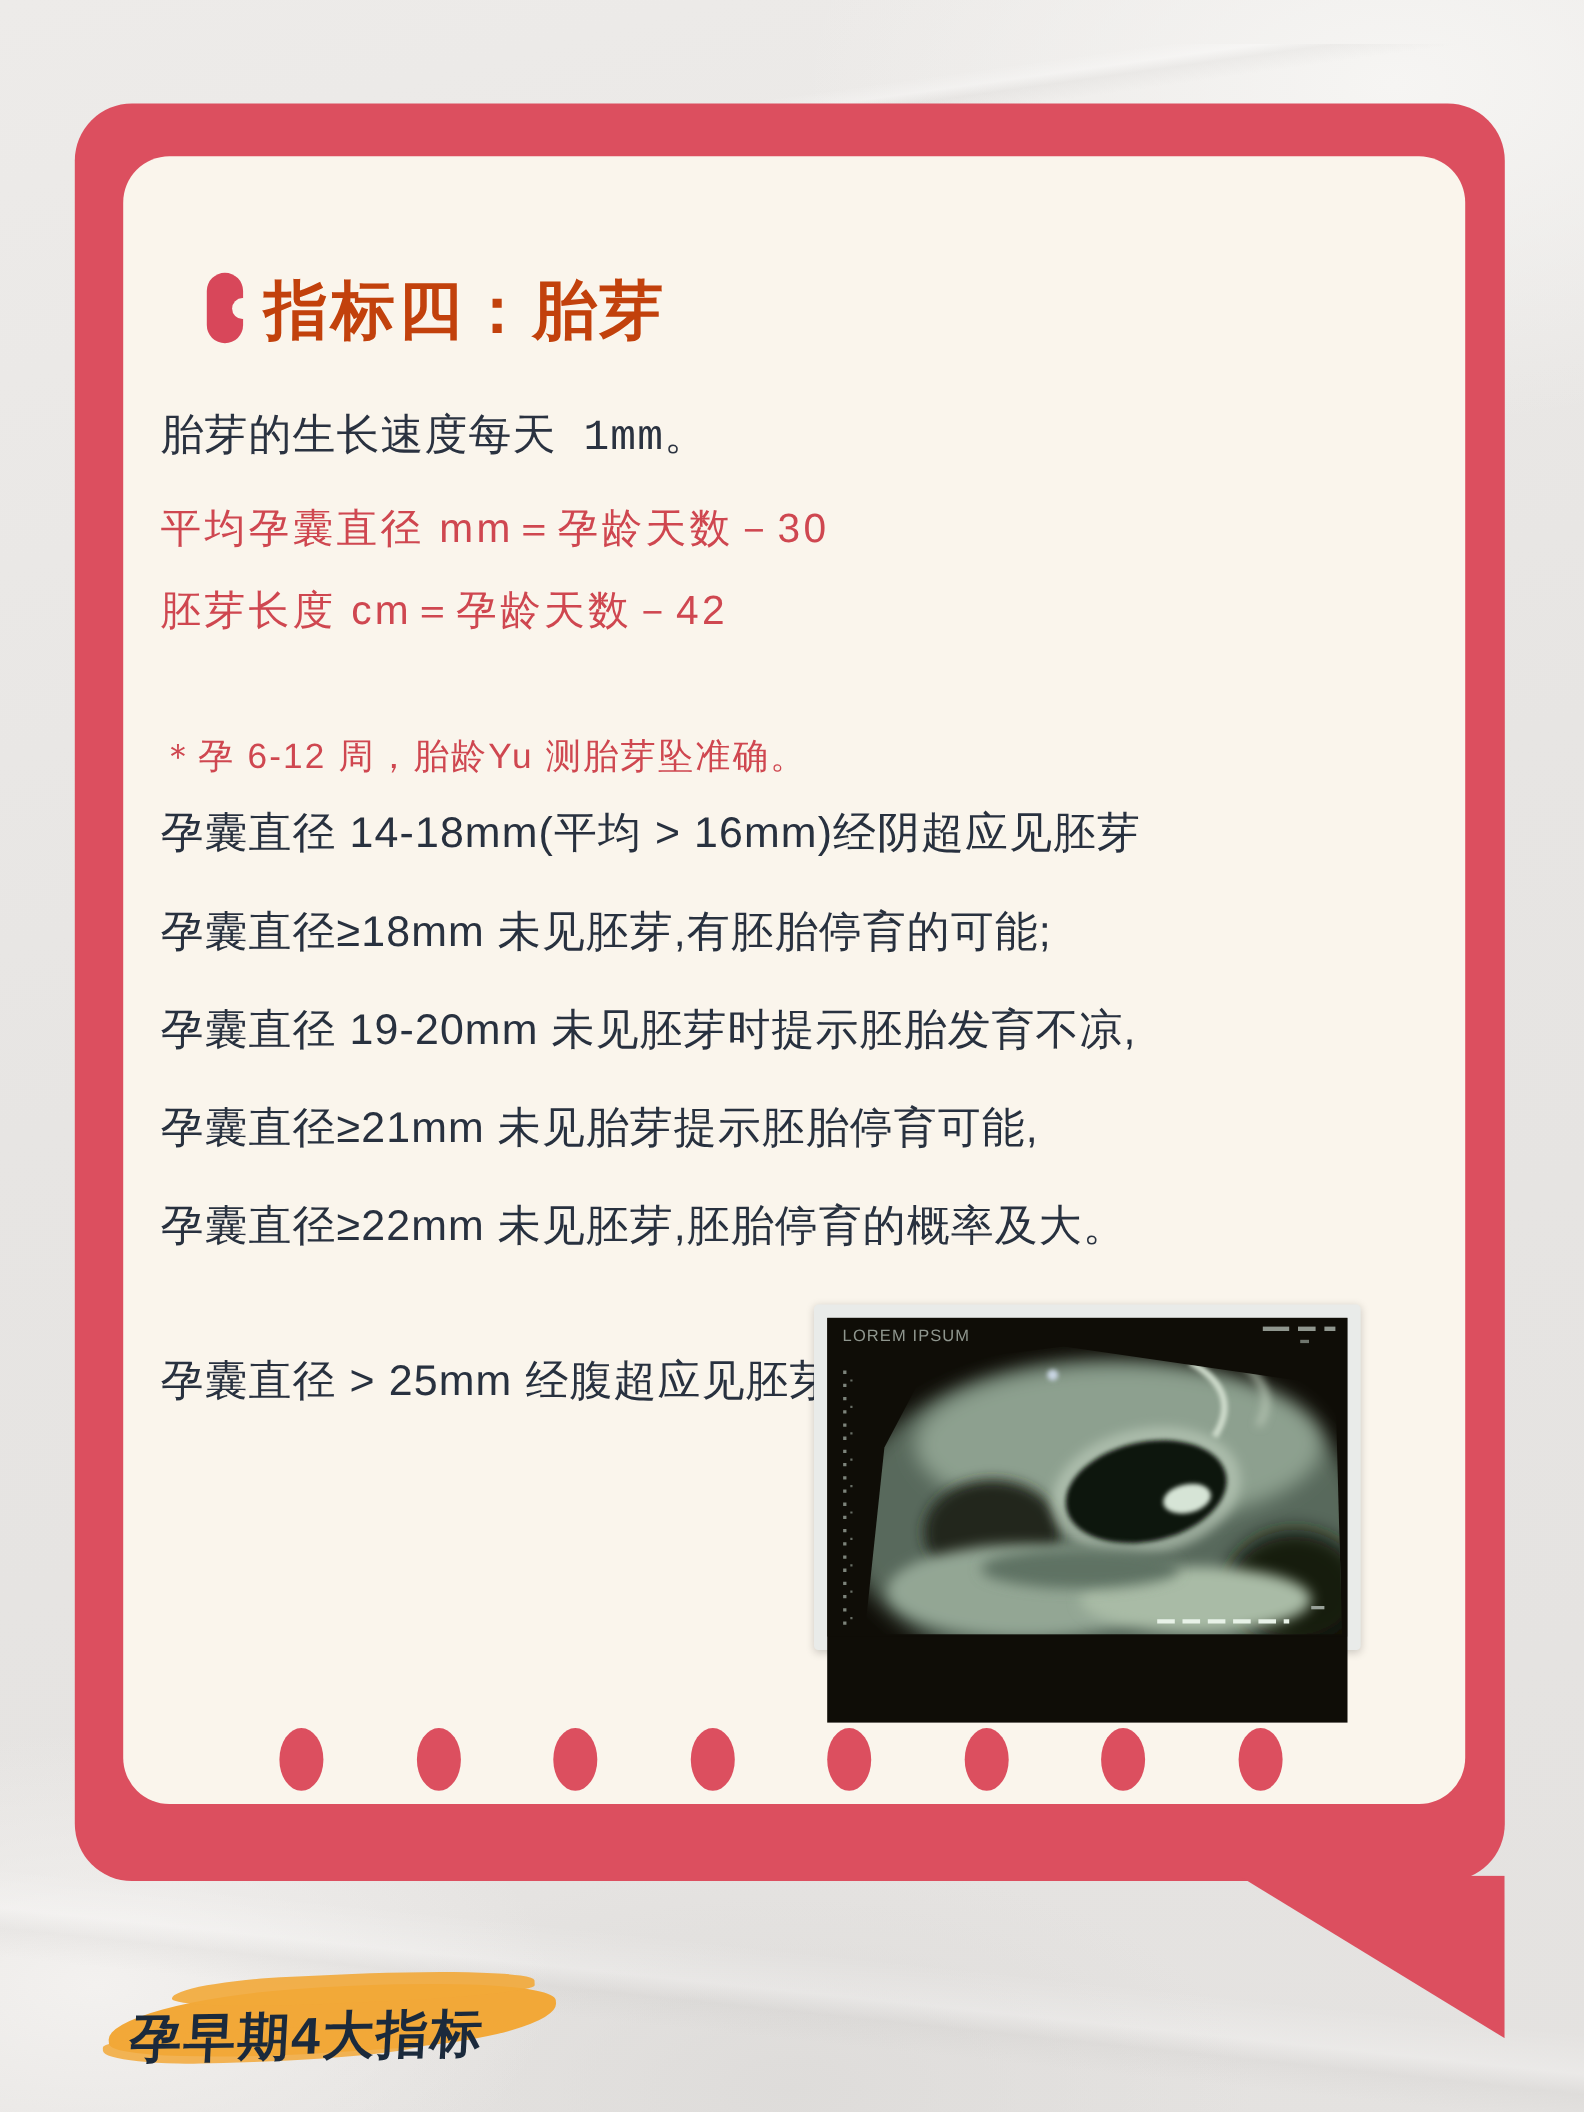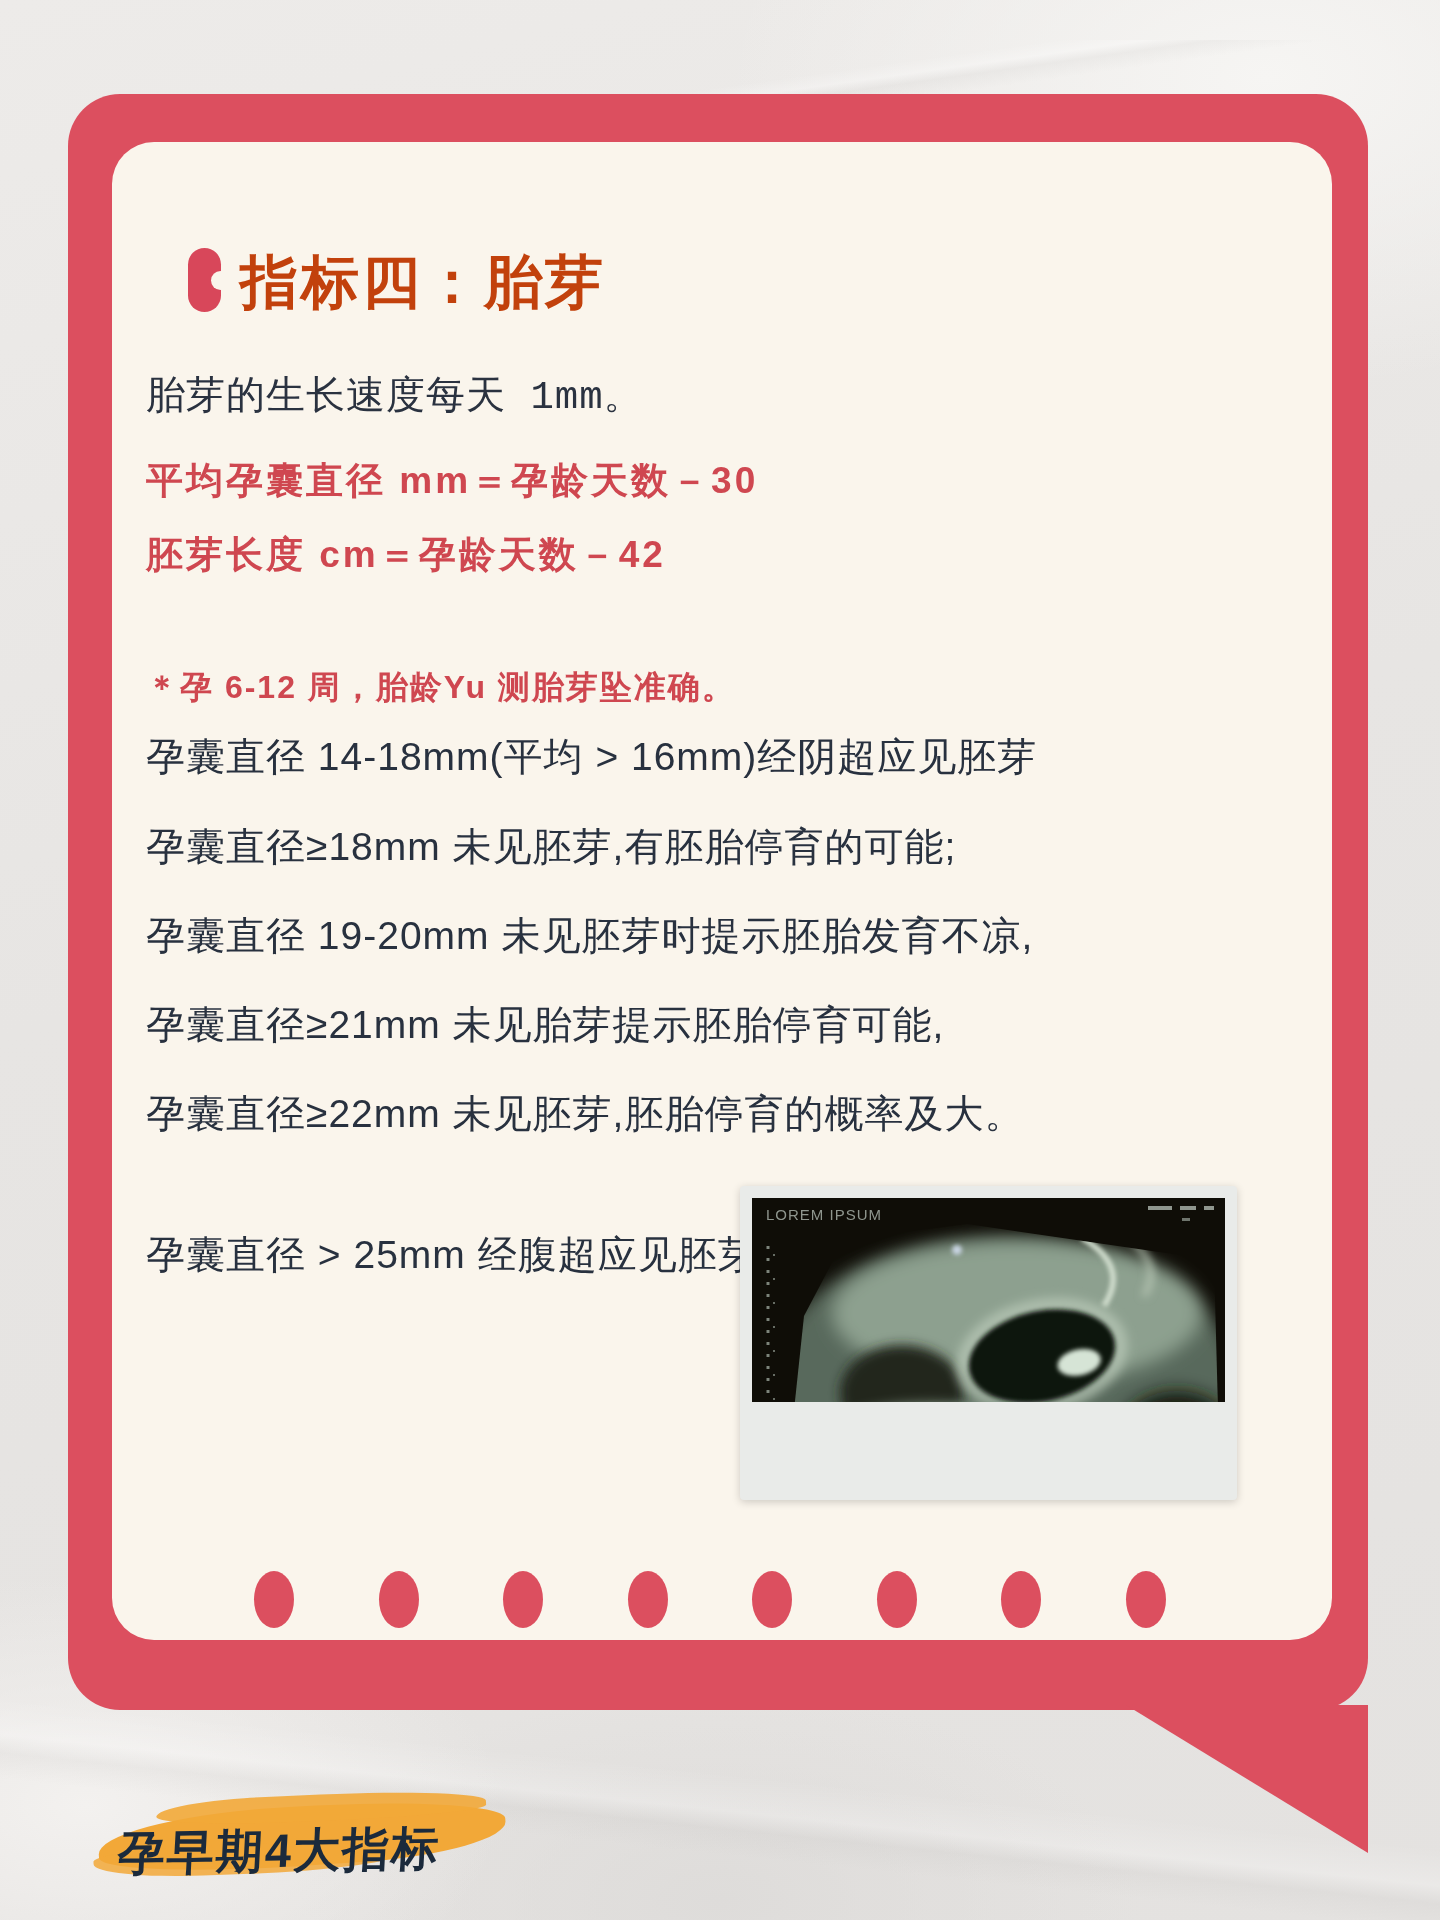--- a/index.html
+++ b/index.html
@@ -49,37 +49,37 @@
   .page-title{
     position:absolute;left:52px;top:0;white-space:nowrap;
     font-size:58px;font-weight:700;color:#c2410c;letter-spacing:3px;text-align:right;
   }
 
   .intro-text{
     position:absolute;left:146px;top:368px;white-space:nowrap;
     font-size:39px;color:#2a3240;letter-spacing:1px;font-family:Liberation Mono, monospace;
   }
 
-  .formula{position:absolute;left:146px;white-space:nowrap;color:#cf4750;font-weight:700;}
+  .formula{position:absolute;left:146px;white-space:nowrap;color:#cf4750;font-weight:400;}
   .formula.f1{top:456px;font-size:37px;letter-spacing:3px;}
   .formula.f2{top:530px;font-size:37px;letter-spacing:3px;}
   .formula.f3{top:642px;font-size:32px;letter-spacing:2px;margin-top:24px;}
 
   .fact{position:absolute;left:146px;white-space:nowrap;
     font-size:39px;color:#28313f;letter-spacing:1px;}
   .fact.l1{top:730px;} .fact.l2{top:820px;} .fact.l3{top:909px;}
   .fact.l4{top:998px;} .fact.l5{top:1087px;} .fact.l6{top:1228px;}
 
   .us-frame{
     position:absolute;left:740px;top:1186px;width:497px;height:314px;
     background:#e9ebe9;border-radius:4px;
     box-shadow:0 2px 8px rgba(0,0,0,.18);
     box-sizing:border-box;padding:12px;
   }
-  .us-inner{position:relative;width:473px;height:204px;background:#0f0d07;overflow:hidden;}
+  .us-inner{position:relative;width:473px;height:368px;background:#0f0d07;overflow:hidden;}
   .us-watermark{
     position:absolute;left:14px;top:8px;
     font-size:15px;color:#8f968e;letter-spacing:1px;z-index:3;
   }
 
   .dot-row{
     position:absolute;left:254px;top:1571px;width:912px;height:57px;
     display:flex;justify-content:space-between;align-items:center;
   }
   .dot{width:40px;height:57px;border-radius:50%;background:#dc4f5f;}

